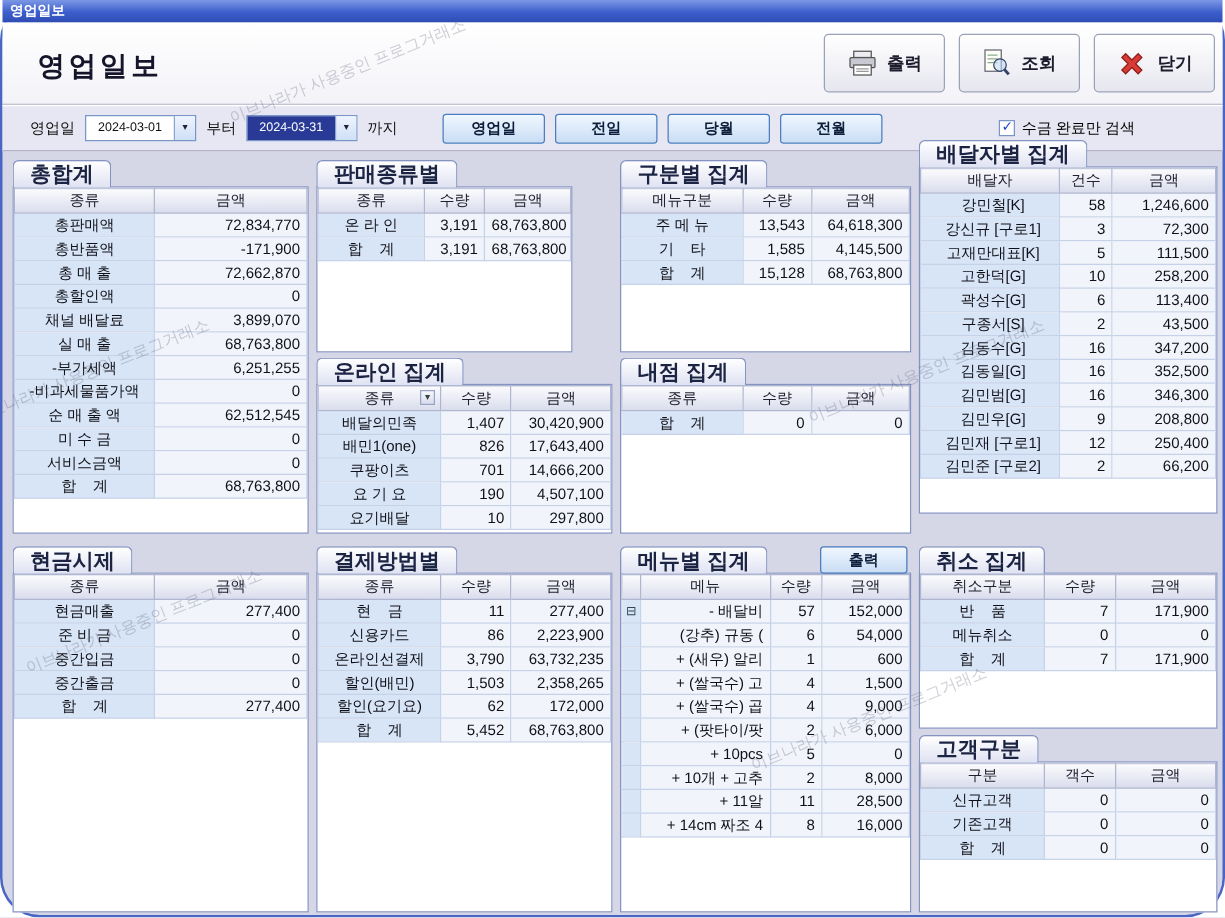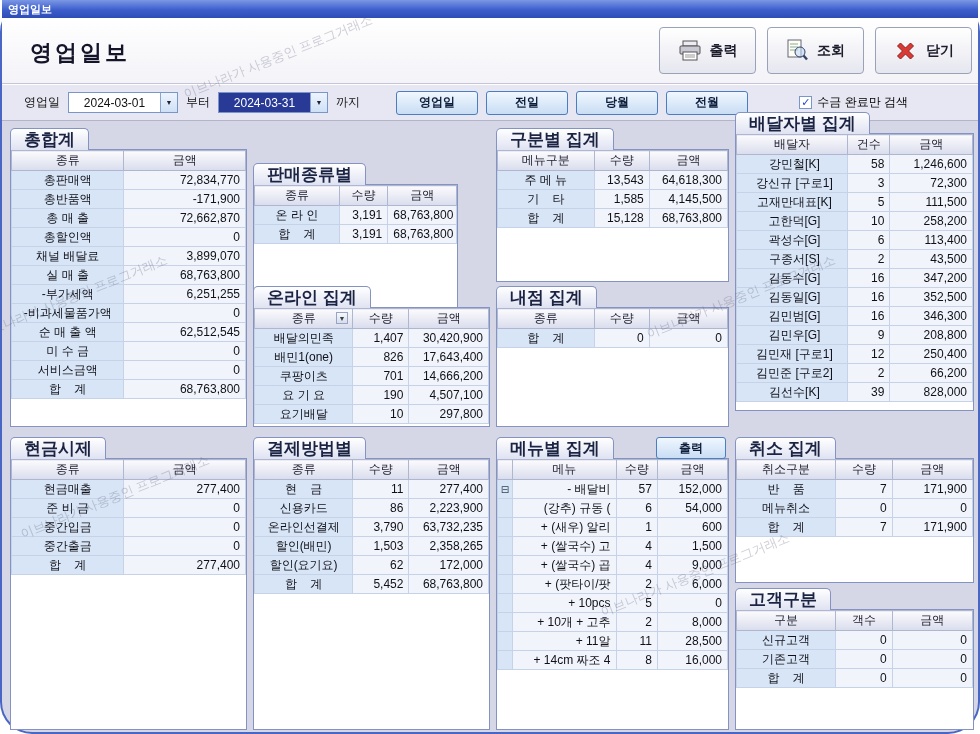--- a/index.html
+++ b/index.html
@@ -21,21 +21,21 @@
              background: linear-gradient(#ffffff, #e6e6ef); border: 1px solid #9aa2b8; border-radius: 4px;
              font-weight: bold; font-size: 14px; color: #1c1c2c; cursor: pointer;
              font-family: "Liberation Sans", sans-serif; }
   .hdr-btn .icon { display: inline-flex; }
 
   .filterbar { position: absolute; top: 84px; left: 0; right: 0; height: 37px; background: #e7e7f3;
                border-top: 1px solid #ffffff; border-bottom: 1px solid #b4b4c8;
                display: flex; align-items: center; padding-left: 22px; gap: 8px; }
   .lbl { font-size: 12px; color: #111; }
   .combo { display: flex; height: 21px; border: 1px solid #7a96c8; background: #fff; }
-  .combo-text { width: 91px; display: flex; align-items: center; justify-content: center; font-size: 12px; color: #111; }
+  .combo-text { width: 70px; display: flex; align-items: center; justify-content: center; font-size: 10px; color: #111; }
   .combo.selected .combo-text { background: #283a96; color: #fff; font-weight: normal; }
   .combo-arrow { width: 17px; background: linear-gradient(#eef4fe, #cfe0f6); border-left: 1px solid #8aa6cc;
                  color: #223; font-size: 7px; display: flex; align-items: center; justify-content: center; cursor: pointer; }
   .range-btn { width: 82px; height: 24px; background: linear-gradient(#f0f7ff, #c9ddf4);
                border: 1px solid #4a7ec0; border-radius: 3px; font-weight: bold; font-size: 12px; color: #0e1e3a;
                cursor: pointer; font-family: "Liberation Sans", sans-serif; }
   .range-btn.first { margin-left: 28px; }
   .chk { margin-left: auto; margin-right: 70px; display: flex; align-items: center; gap: 5px; cursor: pointer; }
   .chk .box { width: 13px; height: 13px; background: #fff; border: 1px solid #7a96c8; display: flex;
               align-items: center; justify-content: center; font-size: 11px; font-weight: bold; color: #2244cc; line-height: 11px; }
@@ -207,21 +207,21 @@
             </tr>
             <tr class="bold">
               <td>합    계</td>
               <td>68,763,800</td>
             </tr>
           </tbody>
         </table>
       </div>
   </div>
 
-  <div class="panel" style="left:251px; top:128px; width:205px;margin-top:35px;">
+  <div class="panel" style="left:251px; top:128px; width:205px;">
     <div class="tab">
         <span>판매종류별</span>
       </div>
     <div class="body" style="height:133px;">
         <table class="grid t3">
           <thead>
             <tr>
               <th>종류</th>
               <th>수량</th>
               <th>금액</th>
@@ -412,25 +412,20 @@
             </tr>
             <tr>
               <td>김민재 [구로1]</td>
               <td>12</td>
               <td>250,400</td>
             </tr>
             <tr>
               <td>김민준 [구로2]</td>
               <td>2</td>
               <td>66,200</td>
-            </tr>
-            <tr>
-              <td>김선수[K]</td>
-              <td>39</td>
-              <td>828,000</td>
             </tr>
           </tbody>
         </table>
       </div>
   </div>
 
   <div class="panel" style="left:8px; top:437px; width:237px;">
     <div class="tab">
         <span>현금시제</span>
       </div>

